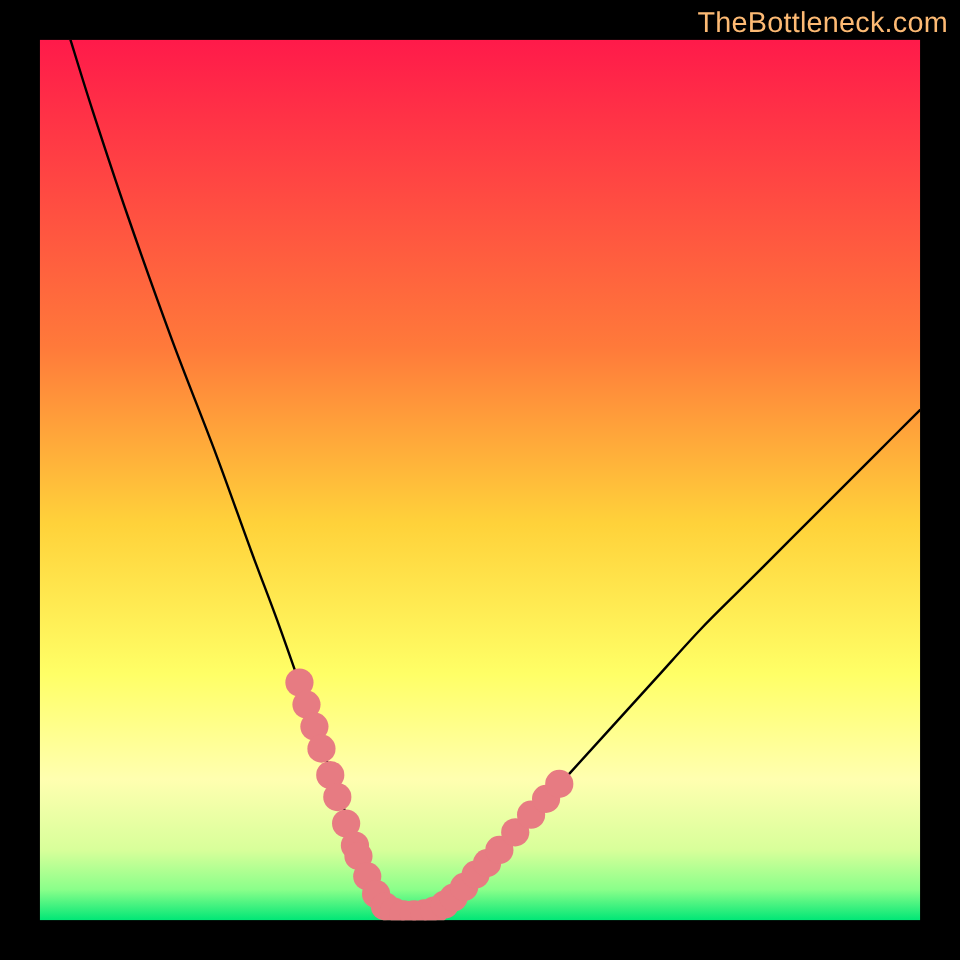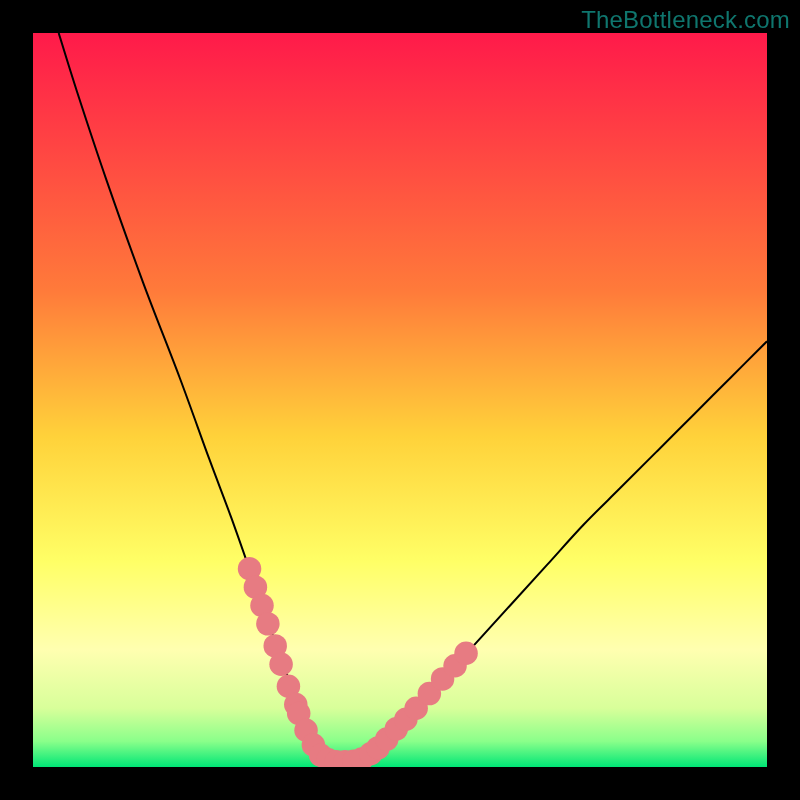--- a/index.html
+++ b/index.html
@@ -24,21 +24,21 @@
     top: 33px;
     left: 33px;
     width: 734px;
     height: 734px;
     overflow: hidden;
   }
   .watermark {
     position: absolute;
     top: 6px;
     right: 10px;
-    color: #0f766e;
+    color: #fdba74;
     font-size: 24px;
     font-weight: 500;
     letter-spacing: 0.2px;
   }
   svg {
     display: block;
   }
 </style>
 </head>
 <body>

